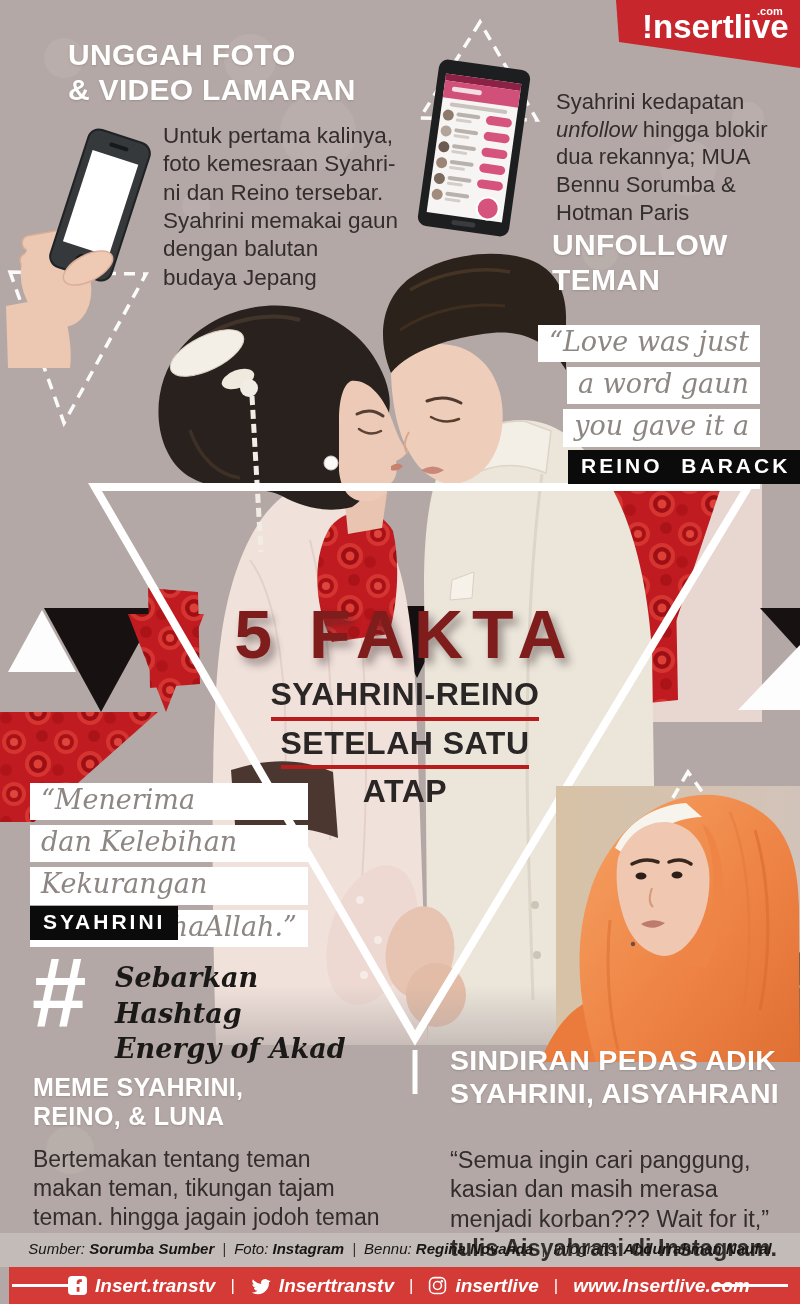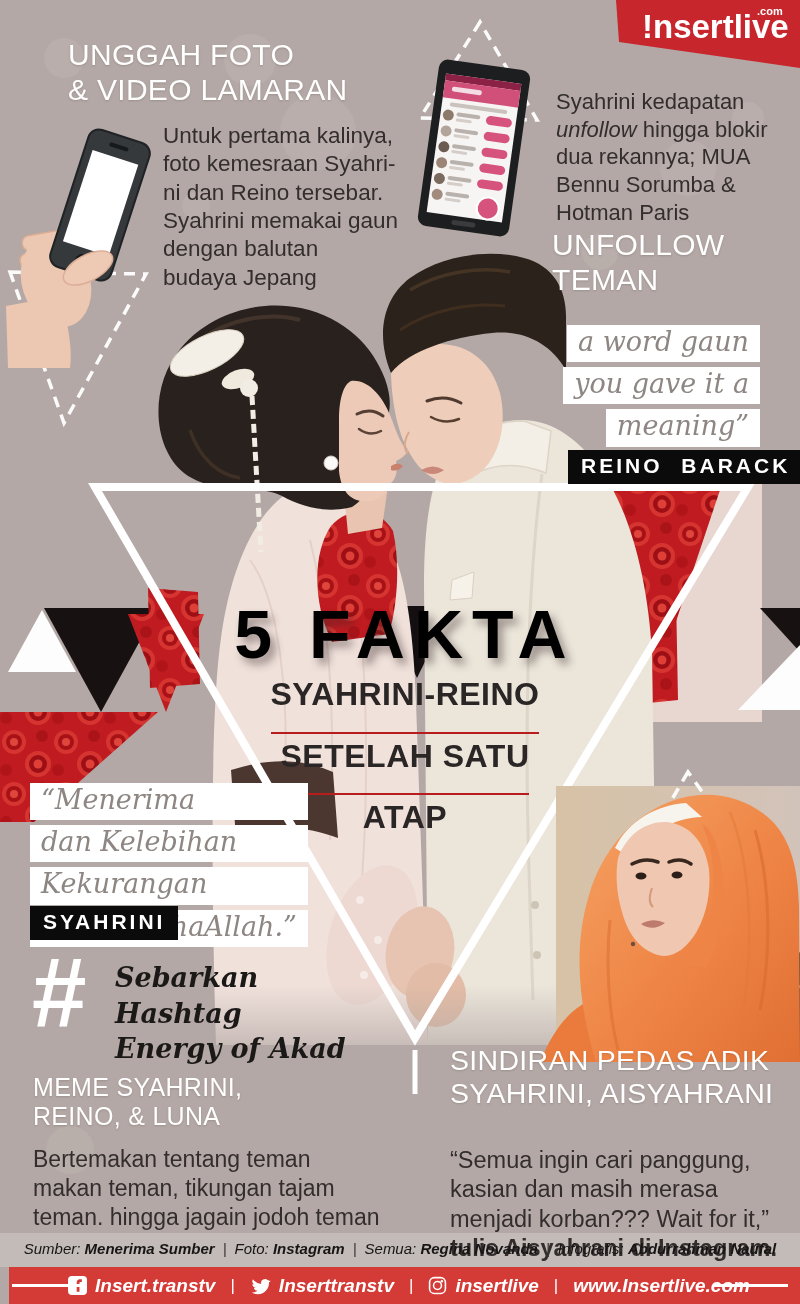--- a/index.html
+++ b/index.html
@@ -1,34 +1,34 @@
 <!DOCTYPE html>
 <html><head>
 <meta charset="utf-8">
 <style>
   html,body{margin:0;padding:0;background:#888;}
   .canvas{position:relative;width:800px;height:1304px;overflow:hidden;
           background:#b3a8a5;font-family:"Liberation Sans",sans-serif;}
   .abs{position:absolute;}
   svg.art{position:absolute;left:0;top:0;}
-  .h-white{color:#fff;font-weight:400;white-space:pre-line;line-height:1.16;letter-spacing:.3px;
+  .h-white{color:#fff;font-weight:700;white-space:pre-line;line-height:1.16;letter-spacing:.3px;
            text-shadow:0 1px 2px rgba(90,75,72,.25);}
   .body-txt{color:#332e2d;white-space:pre-line;font-size:22.5px;line-height:1.26;}
   .quote{display:flex;flex-direction:column;}
   .quote.right{align-items:flex-end;}
   .quote .strip{background:#fff;color:#8d8682;font-family:"DejaVu Serif","Liberation Serif",serif;
     font-style:italic;font-size:27px;line-height:1.12;padding:2px 11px 5px;margin-bottom:5px;white-space:nowrap;}
   .tag{background:#0c0b0b;color:#fff;font-weight:700;font-size:21px;letter-spacing:3px;
        padding:4px 13px 6px;display:inline-block;white-space:nowrap;}
-  .fakta{color:#000000;font-weight:700;font-size:68px;letter-spacing:9px;line-height:1;text-align:center;
+  .fakta{color:#7f1d1d;font-weight:700;font-size:68px;letter-spacing:9px;line-height:1;text-align:center;
          text-shadow:5px 6px 9px rgba(55,40,40,.45);white-space:nowrap;}
   .subtitle{text-align:center;}
   .subtitle .line{display:inline-block;color:#2b2626;font-weight:700;font-size:32px;letter-spacing:.5px;
                   line-height:1.05;margin-bottom:6px;white-space:nowrap;}
-  .subtitle .line.u{border-bottom:2px solid #b91c1c;padding-bottom:20px;}
+  .subtitle .line.u{border-bottom:4px solid #b91c1c;padding-bottom:5px;}
   .hash-symbol{color:#fff;font-weight:700;font-size:98px;line-height:.9;}
   .hash-text{font-family:"DejaVu Serif","Liberation Serif",serif;font-style:italic;font-weight:700;
              color:#1b1917;font-size:27px;line-height:1.32;white-space:pre-line;}
   .credits{width:800px;text-align:center;font-style:italic;font-size:15px;color:#171515;white-space:nowrap;}
   .credits .sep{padding:0 8px;color:#3a3535;}
   .credits b{font-weight:700;}
   .footer-bar{left:0;top:1267px;width:800px;height:37px;background:#d43a36;display:flex;
               align-items:center;justify-content:center;gap:13px;margin-left:9px;}
   .footer-bar .item{display:flex;align-items:center;gap:8px;color:#fff;font-style:italic;
                     font-weight:700;font-size:19px;white-space:nowrap;}
@@ -261,20 +261,21 @@
 
 <div class="abs body-txt" style="left:556px;top:88px;width:230px;font-size:22px;"><span>Syahrini kedapatan
 </span><em>unfollow</em><span> hingga blokir
 dua rekannya; MUA
 Bennu Sorumba &amp;
 Hotman Paris</span></div>
 <div class="abs h-white" style="left:552px;top:228px;font-size:30px;">UNFOLLOW
 TEMAN</div>
 
 <div class="abs quote right" style="left:420px;top:325px;width:340px;">
+  <div class="strip">“Love was just</div>
   <div class="strip">a word gaun</div>
   <div class="strip">you gave it a</div>
   <div class="strip">meaning”</div>
 </div>
 <div class="abs" style="left:568px;top:450px;">
   <span class="tag" style="word-spacing:10px;">REINO BARACK</span>
 </div>
 
 <div class="abs fakta" style="left:180px;top:600px;width:450px;">5 FAKTA</div>
 <div class="abs subtitle" style="left:180px;top:678px;width:450px;">
@@ -307,21 +308,21 @@
 <div class="abs h-white" style="left:450px;top:1044px;font-size:28.5px;">SINDIRAN PEDAS ADIK
 SYAHRINI, AISYAHRANI</div>
 <div class="abs body-txt" style="left:450px;top:1116px;width:340px;font-size:23.5px;">
   <span>“Semua ingin cari panggung,
 kasian dan masih merasa
 menjadi korban??? Wait for it,”</span>
   <b>tulis Aisyahrani di Instagram.</b>
 </div>
 
 <div class="abs credits" style="left:0;top:1240px;">
-  <span><span class="credit-label">Sumber:</span> <b>Menerima Sumber</b></span><span class="sep">|</span><span><span class="credit-label">Foto:</span> <b>Instagram</b></span><span class="sep">|</span><span><span class="credit-label">Semua:</span> <b>Regina Novanda</b></span><span class="sep">|</span><span><span class="credit-label">Infografis:</span> <b>Abdurrahman Naufal</b></span>
+  <span><span class="credit-label">Sumber:</span> <b>Sorumba Sumber</b></span><span class="sep">|</span><span><span class="credit-label">Foto:</span> <b>Instagram</b></span><span class="sep">|</span><span><span class="credit-label">Bennu:</span> <b>Regina Novanda</b></span><span class="sep">|</span><span><span class="credit-label">Infografis:</span> <b>Abdurrahman Naufal</b></span>
 </div>
 
 <div class="abs footer-bar">
   <span class="item">
     <svg width="19" height="19" viewBox="0 0 24 24">
           <rect width="24" height="24" rx="5" fill="#fff"></rect>
           <path d="M15.5 7.5h2V4h-2.6C12.6 4 11 5.7 11 8v2.5H8.5V14H11v6h3.5v-6h2.6l.4-3.5h-3V8.3c0-.5.4-.8 1-.8z" fill="#d43a36"></path>
         </svg>
     <span>Insert.transtv</span>
   </span>

